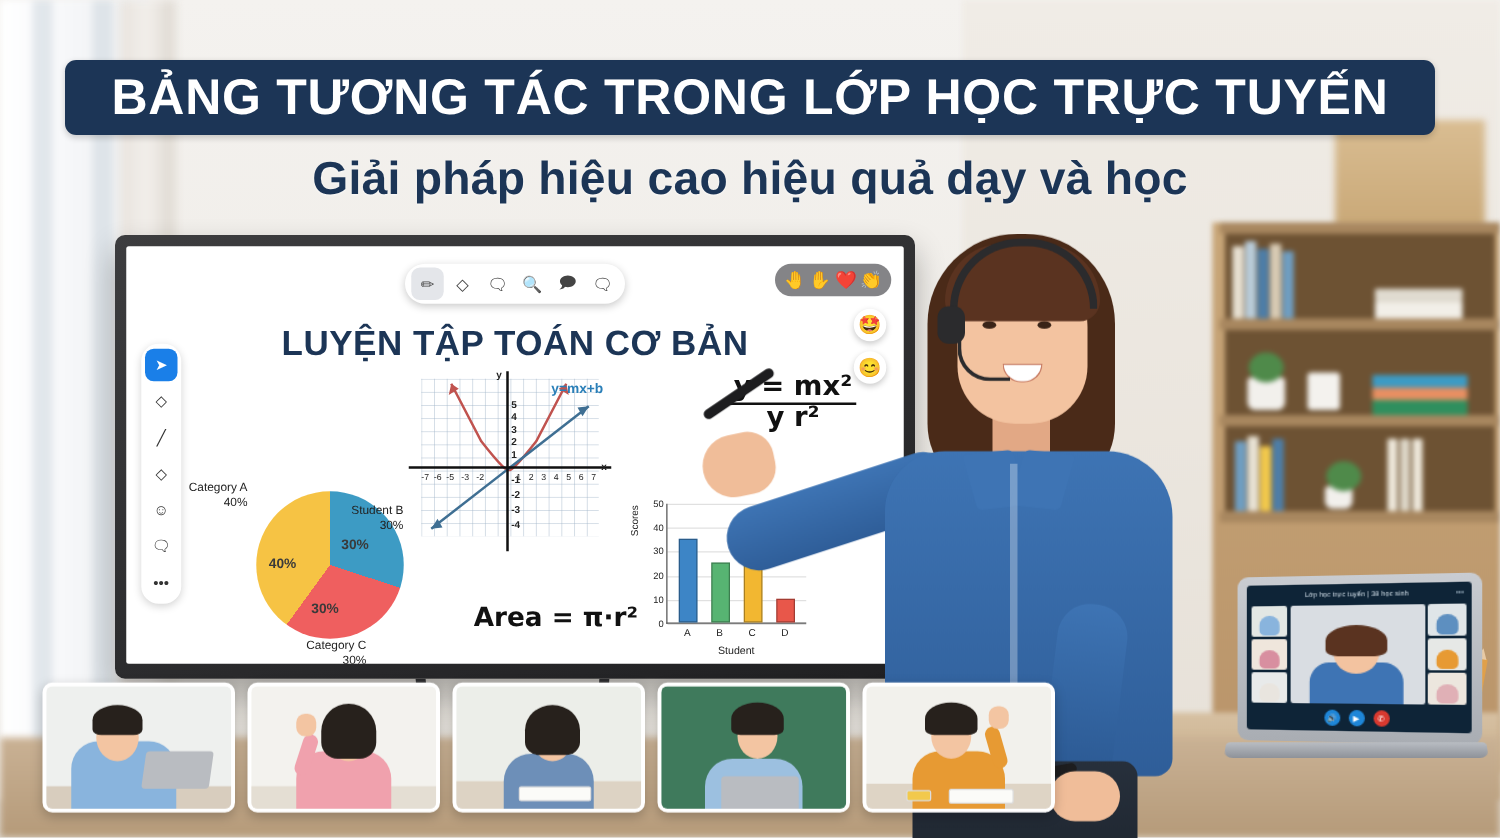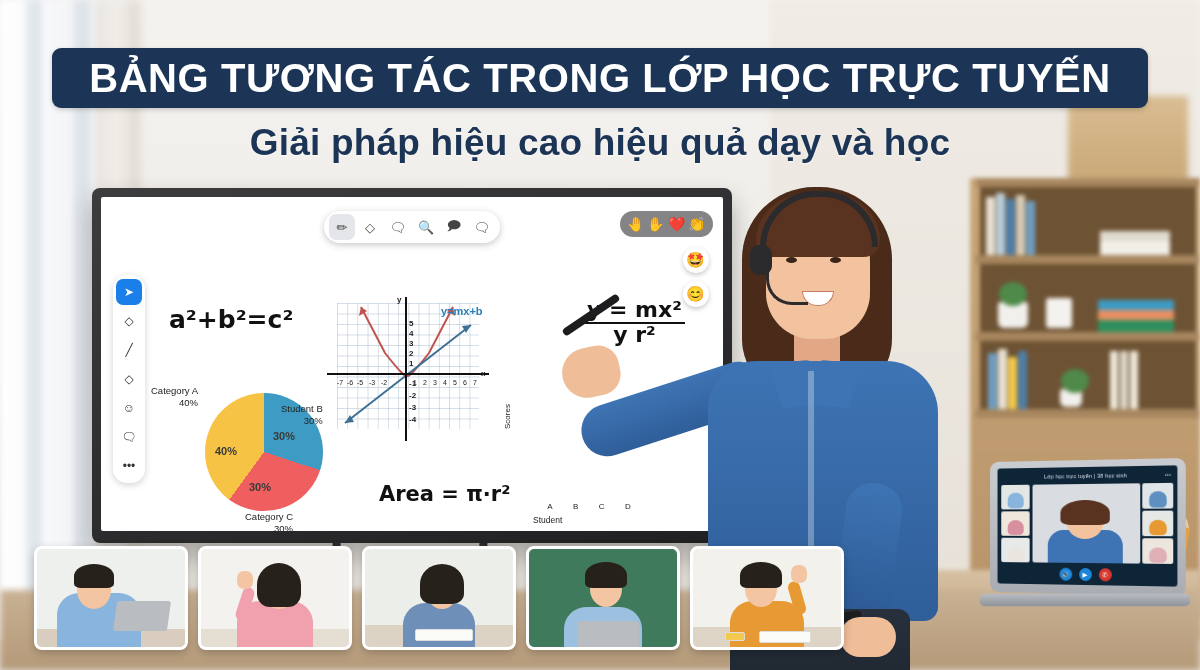--- a/index.html
+++ b/index.html
@@ -233,21 +233,21 @@
   }
   .bc-gridline { position: absolute; left: 0; right: 0; height: 1px; background: rgba(0,0,0,.12); }
   .bc-ytick { position: absolute; right: calc(100% + 3px); font-size: 7.5px; color: #222; transform: translateY(-50%); }
   .bc-bars { position: absolute; inset: 0; display: flex; align-items: flex-end; justify-content: space-around; padding: 0 4px; }
   .bc-bar { width: 15px; border: 1px solid rgba(0,0,0,.3); }
   .bc-xticks {
     position: absolute; left: 28px; width: 112px; top: 107px;
     display: flex; justify-content: space-around; padding: 0 4px;
     font-size: 8px; color: #222;
   }
-  .bc-xlabel { position: absolute; left: 28px; width: 112px; top: 120px; text-align: left; font-size: 8.5px; color: #222; }
+  .bc-xlabel { position: absolute; left: 28px; width: 112px; top: 120px; text-align: center; font-size: 8.5px; color: #222; }
 
   
   .teacher { position: absolute; left: 690px; top: 165px; width: 330px; height: 505px; z-index: 8; }
   .t-hair-back { position: absolute; left: 52px; top: 22px; width: 150px; height: 210px; background: #4a2a18; border-radius: 72px 72px 58px 58px; }
   .t-neck { position: absolute; left: 104px; top: 158px; width: 46px; height: 52px; background: #e2a885; border-radius: 10px; }
   .t-face { position: absolute; left: 76px; top: 46px; width: 104px; height: 128px; background: #f3c3a0; border-radius: 50px 50px 46px 46px; }
   .t-hair-front { position: absolute; left: 66px; top: 30px; width: 124px; height: 62px; background: #5a3320; border-radius: 62px 62px 22px 22px; }
   .t-eye { position: absolute; width: 11px; height: 6px; background: #3a2418; border-radius: 50%; top: 92px; }
   .t-eye.l { left: 96px; } .t-eye.r { left: 140px; }
   .t-smile { position: absolute; left: 112px; top: 126px; width: 32px; height: 15px; background: #fff; border-radius: 0 0 18px 18px; border: 1px solid #c97f67; }
@@ -419,22 +419,22 @@
 
     <div class="wb-reactions">
       <span>🤚</span>
       <span>✋</span>
       <span>❤️</span>
       <span>👏</span>
     </div>
     <div class="emoji-bubble b1">🤩</div>
     <div class="emoji-bubble b2">😊</div>
 
-
-    <div class="formula" id="f-pyth">a²+b²=c²</div>
+    <div class="wb-heading">LUYỆN TẬP TOÁN CƠ BẢN</div>
+
     <div class="formula" id="f-area">Area = π·r²</div>
     <div class="formula" id="f-hand">
       <span class="frac">
         <span class="num">y = mx²</span><br>
         <span>y  r²</span>
       </span>
     </div>
 
     <div class="pie-wrap">
       <div class="pie"></div>
@@ -487,20 +487,46 @@
       <div class="ylab" style="top:54px;">2</div>
       <div class="ylab" style="top:64px;">1</div>
       <div class="ylab" style="top:84px;">-1</div>
       <div class="ylab" style="top:96px;">-2</div>
       <div class="ylab" style="top:108px;">-3</div>
       <div class="ylab" style="top:120px;">-4</div>
     </div>
 
     <div class="barchart">
       <div class="bc-ylabel">Scores</div>
+      <div class="bc-plot">
+        <div class="bc-gridline" style="top:0">
+            <span class="bc-ytick">50</span>
+          </div>
+        <div class="bc-gridline" style="top:19.2px">
+            <span class="bc-ytick">40</span>
+          </div>
+        <div class="bc-gridline" style="top:38.4px">
+            <span class="bc-ytick">30</span>
+          </div>
+        <div class="bc-gridline" style="top:57.6px">
+            <span class="bc-ytick">20</span>
+          </div>
+        <div class="bc-gridline" style="top:76.8px">
+            <span class="bc-ytick">10</span>
+          </div>
+        <div class="bc-gridline" style="top:96px">
+            <span class="bc-ytick">0</span>
+          </div>
+        <div class="bc-bars">
+          <div class="bc-bar" style="height:67.2px;background:#3d85c6"></div>
+          <div class="bc-bar" style="height:48px;  background:#57b472"></div>
+          <div class="bc-bar" style="height:86.4px;background:#f2b731"></div>
+          <div class="bc-bar" style="height:19.2px;background:#e8574a"></div>
+        </div>
+      </div>
       <div class="bc-xticks">
         <span>A</span>
         <span>B</span>
         <span>C</span>
         <span>D</span>
       </div>
       <div class="bc-xlabel">Student</div>
     </div>
 
   </div>

